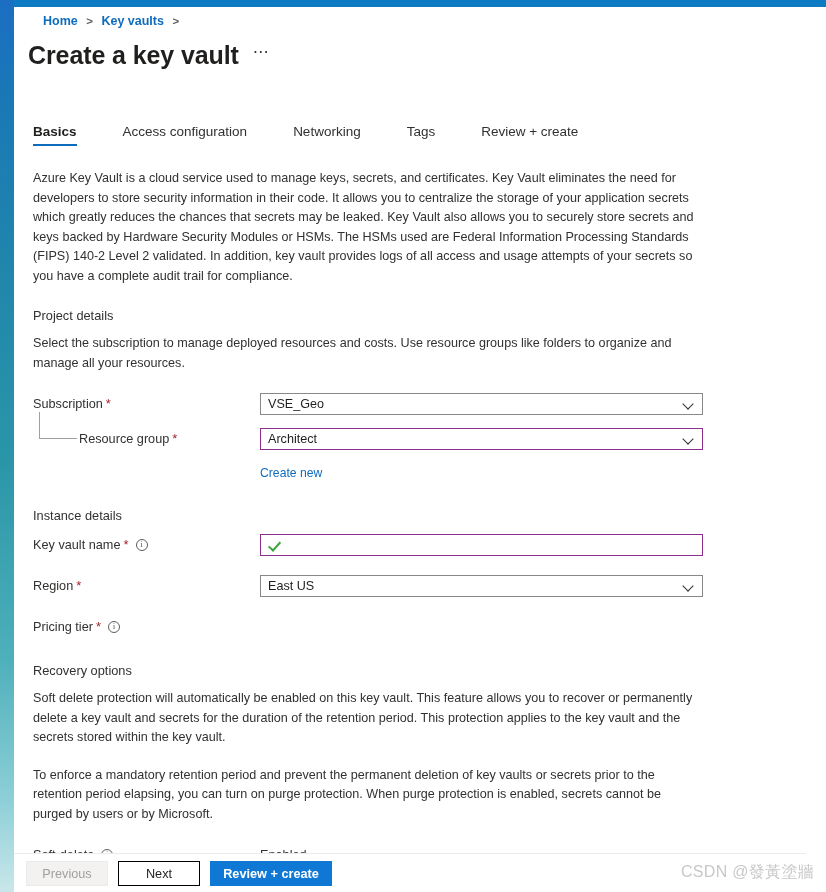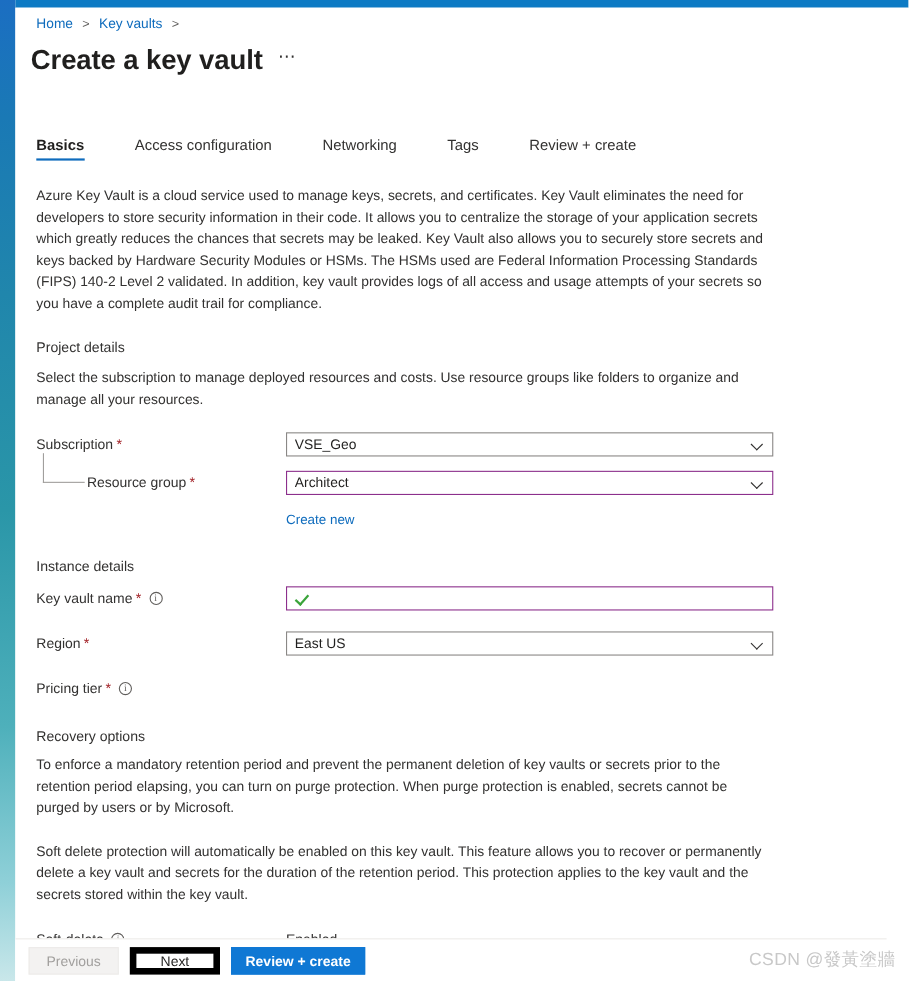--- a/index.html
+++ b/index.html
@@ -44,24 +44,25 @@
   .blade {
     position: absolute;
     left: 14px; top: 7px;
     width: 812px; height: 885px;
     background: #ffffff;
   }
 
   
   .breadcrumb {
     position: absolute;
-    left: 19px; top: 7px;
+    left: 29px; top: 7px;
     font-size: 12.5px;
     color: #0f6cbd;
     white-space: nowrap;
+    font-weight: bold;
   }
   .breadcrumb .crumb { color: #0f6cbd; cursor: pointer; }
   .breadcrumb .sep { color: #605e5c; margin: 0 5px; font-size: 11.5px; }
 
   
   .page-title-row {
     position: absolute;
     left: 14px; top: 33px;
     display: flex;
     align-items: center;
@@ -279,21 +280,21 @@
     padding: 0 12px;
   }
   .btn-disabled {
     background: #f3f2f1;
     border: 1px solid #edebe9;
     color: #a19f9d;
     cursor: default;
   }
   .btn-default {
     background: #ffffff;
-    border: 6px solid #000000;
+    border: 1px solid #000000;
     color: #201f1e;
   }
   .btn-primary {
     background: #0f78d4;
     border: 1px solid #0f78d4;
     color: #ffffff;
     font-weight: 600;
     min-width: 122px;
   }
 
@@ -397,22 +398,22 @@
       <div class="form-row" style="margin-top:19px;">
         <div class="label-cell">
           <span>Pricing tier</span>
           <span class="req">*</span>
           <span class="info-icon"></span>
         </div>
       </div>
 
       
       <div class="section-head" style="margin-top:25px;">Recovery options</div>
+      <p class="section-desc">Soft delete protection will automatically be enabled on this key vault. This feature allows you to recover or permanently delete a key vault and secrets for the duration of the retention period. This protection applies to the key vault and the secrets stored within the key vault.</p>
       <p class="section-desc" style="margin-top:-2px;">To enforce a mandatory retention period and prevent the permanent deletion of key vaults or secrets prior to the retention period elapsing, you can turn on purge protection. When purge protection is enabled, secrets cannot be purged by users or by Microsoft.</p>
-      <p class="section-desc">Soft delete protection will automatically be enabled on this key vault. This feature allows you to recover or permanently delete a key vault and secrets for the duration of the retention period. This protection applies to the key vault and the secrets stored within the key vault.</p>
 
       <div class="form-row" style="margin-top:6px;">
         <div class="label-cell">
           <span>Soft-delete</span>
           <span class="info-icon"></span>
         </div>
         <div class="static-val">Enabled</div>
       </div>
 
       <div class="form-row" style="margin-top:20px;">

